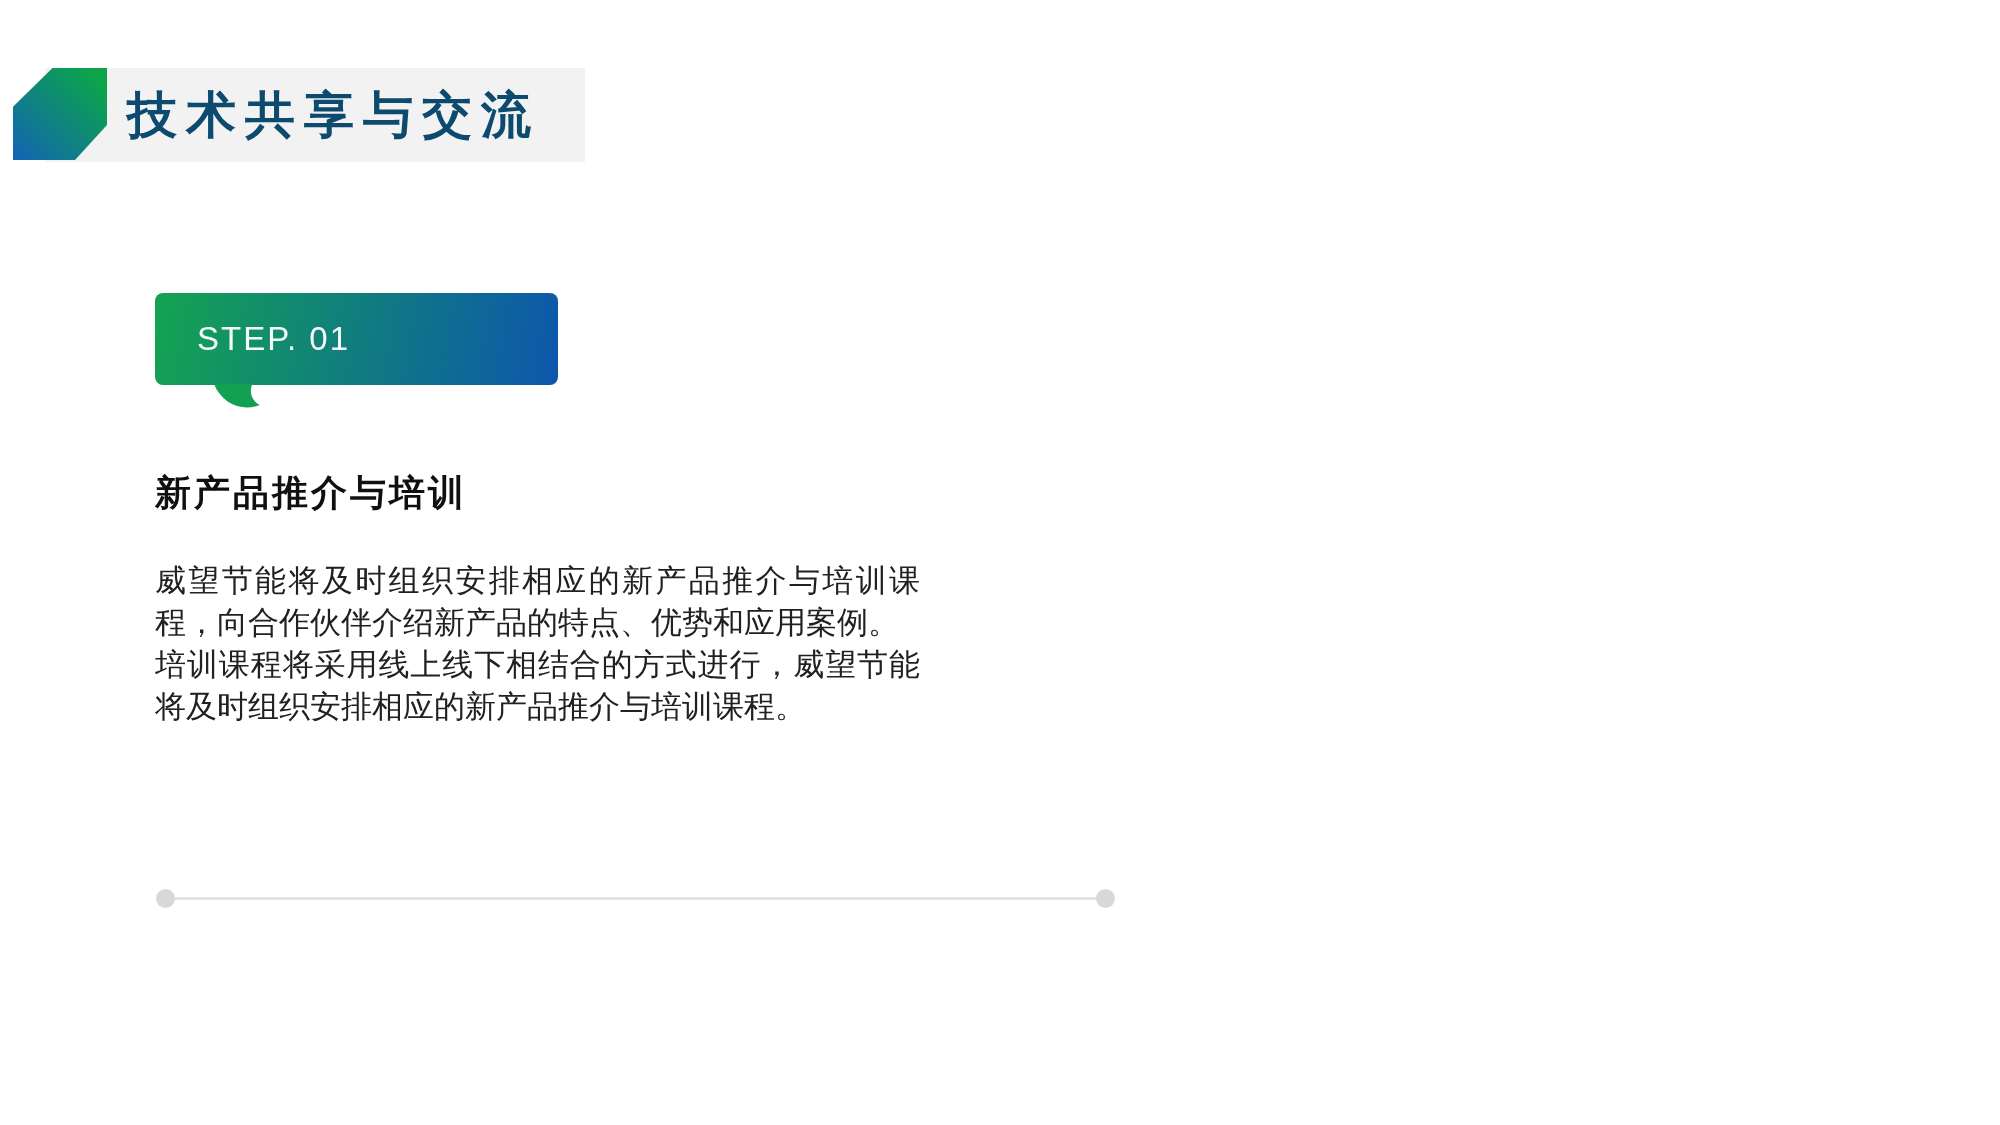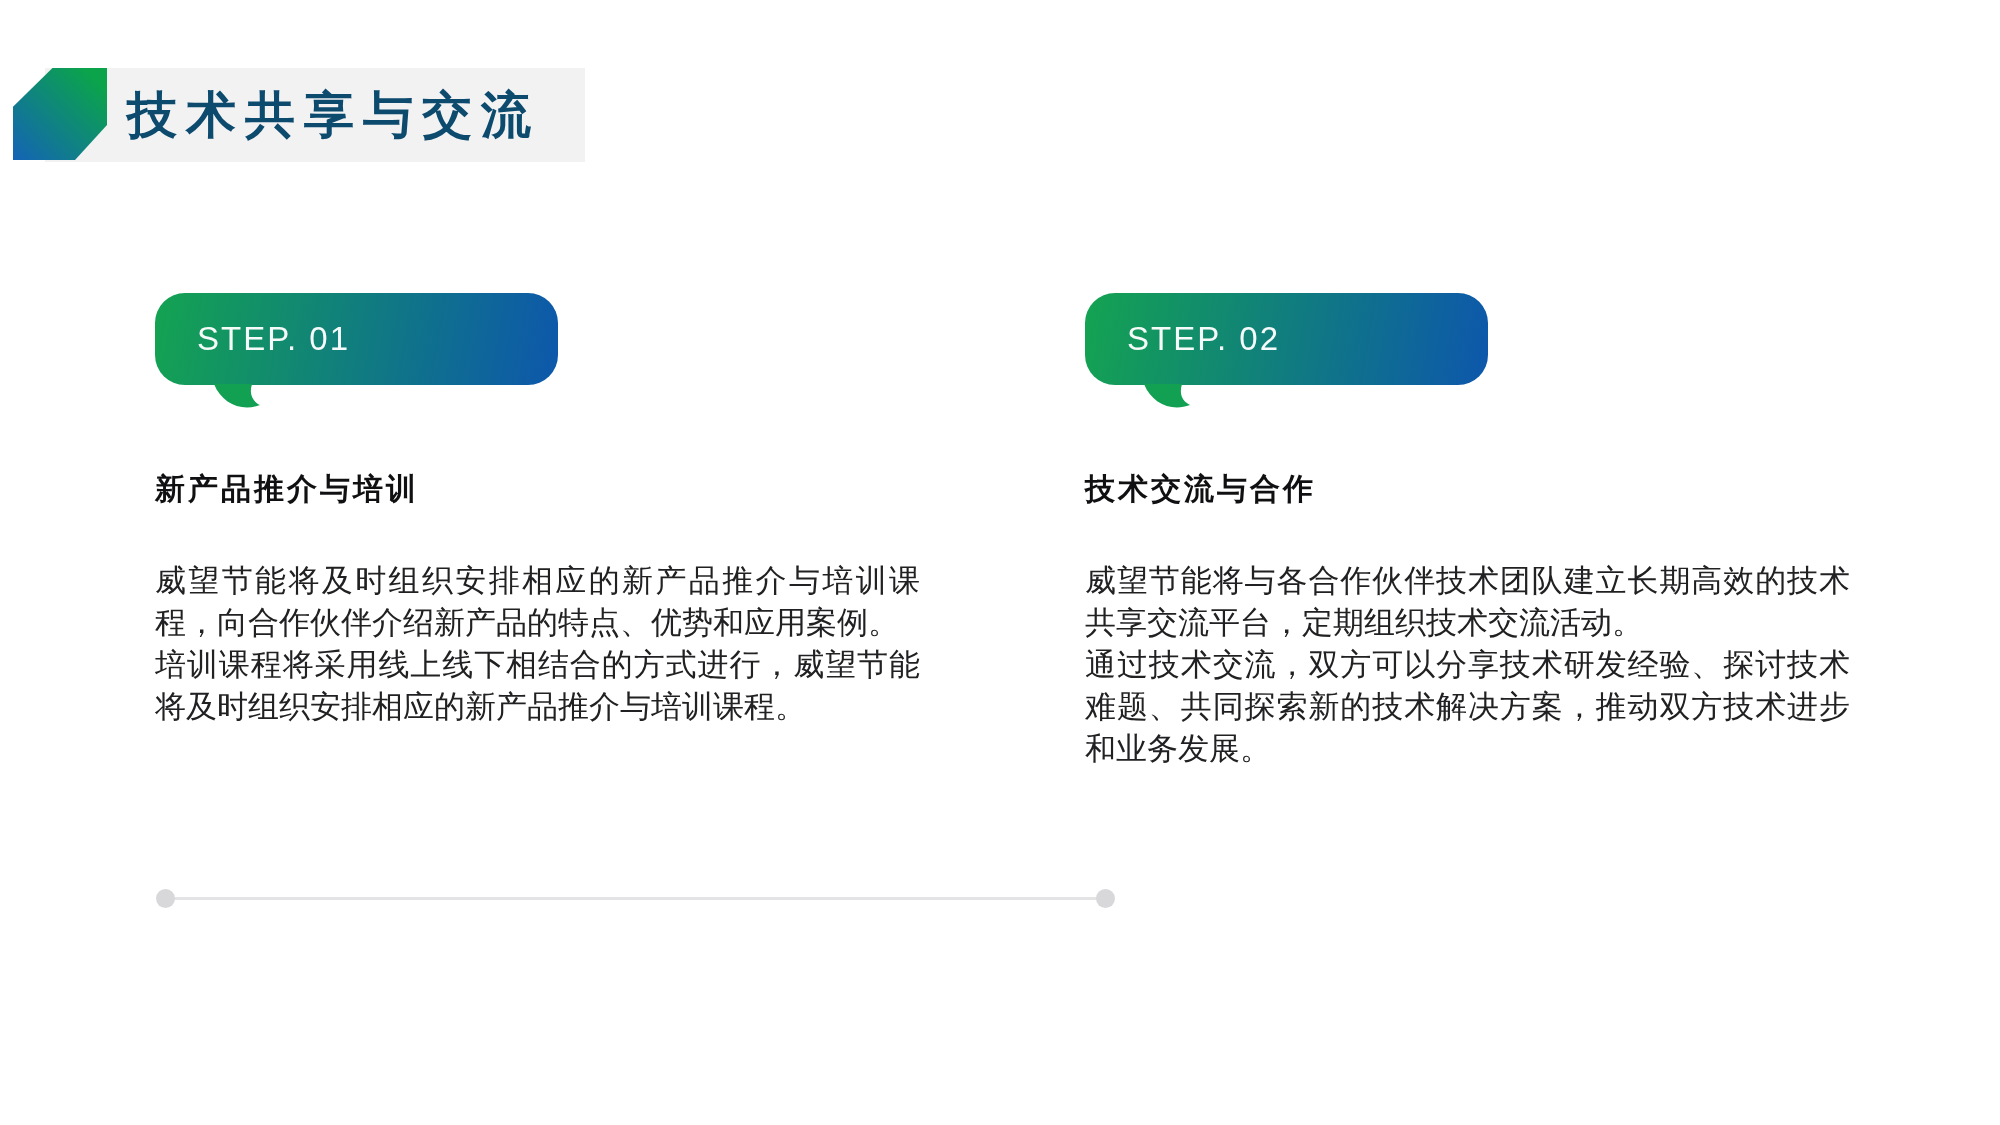--- a/index.html
+++ b/index.html
@@ -34,40 +34,40 @@
   }
 
   
   .step-col{position:absolute;top:293px;width:770px;height:480px;}
   .step-col.left{left:155px;}
   .step-col.right{left:1085px;}
 
   .bubble{
     position:absolute;left:0;top:0;
     width:403px;height:92px;
-    border-radius:30px;
+    border-radius:8px;
     background:linear-gradient(100deg,#14a351 0%,#0d57ac 100%);
     display:flex;align-items:center;
     box-sizing:border-box;
     padding-left:42px;
   }
   .step-label{
     font-size:33px;font-weight:300;
     letter-spacing:2px;
     color:rgba(255,255,255,0.96);
     white-space:nowrap;
   }
   .bubble-tail{
     position:absolute;left:57px;top:91px;
     width:50px;height:29px;
   }
 
   .col-heading{
     position:absolute;left:0;top:179px;
-    font-size:30px;font-weight:700;
+    font-size:36px;font-weight:700;
     letter-spacing:3px;line-height:1.15;
     color:#101012;
     white-space:nowrap;
   }
   .col-body{
     position:absolute;left:0;top:267px;
     width:765px;
     font-size:31px;line-height:42px;
     color:#212123;
     text-align:justify;
@@ -104,31 +104,18 @@
     <svg class="bubble-tail" viewBox="0 0 50 29" xmlns="http://www.w3.org/2000/svg">
       <path d="M2 0 H40 C37 10 40 17 48 21 C30 28 10 20 2 0 Z" fill="#12a152"></path>
     </svg>
     <div class="col-heading">新产品推介与培训</div>
     <div class="col-body">
       <p>威望节能将及时组织安排相应的新产品推介与培训课程，向合作伙伴介绍新产品的特点、优势和应用案例。</p>
       <p>培训课程将采用线上线下相结合的方式进行，威望节能将及时组织安排相应的新产品推介与培训课程。</p>
     </div>
   </div>
 
-  <div class="step-col right">
-    <div class="bubble">
-      <span class="step-label">STEP. 02</span>
-    </div>
-    <svg class="bubble-tail" viewBox="0 0 50 29" xmlns="http://www.w3.org/2000/svg">
-      <path d="M2 0 H40 C37 10 40 17 48 21 C30 28 10 20 2 0 Z" fill="#12a152"></path>
-    </svg>
-    <div class="col-heading">技术交流与合作</div>
-    <div class="col-body">
-      <p>威望节能将与各合作伙伴技术团队建立长期高效的技术共享交流平台，定期组织技术交流活动。</p>
-      <p>通过技术交流，双方可以分享技术研发经验、探讨技术难题、共同探索新的技术解决方案，推动双方技术进步和业务发展。</p>
-    </div>
-  </div>
 
   <div class="timeline-line"></div>
   <div class="timeline-dot dot-left"></div>
   <div class="timeline-dot dot-right"></div>
 
 </div>
 
 </body></html>

